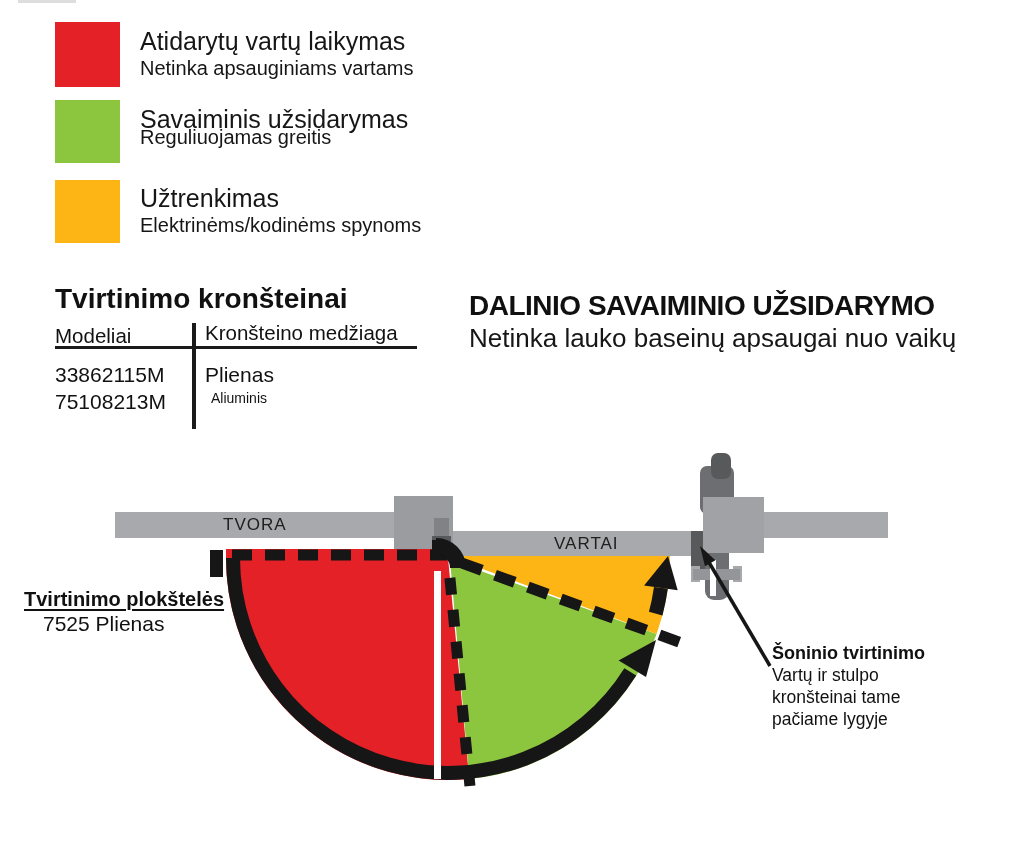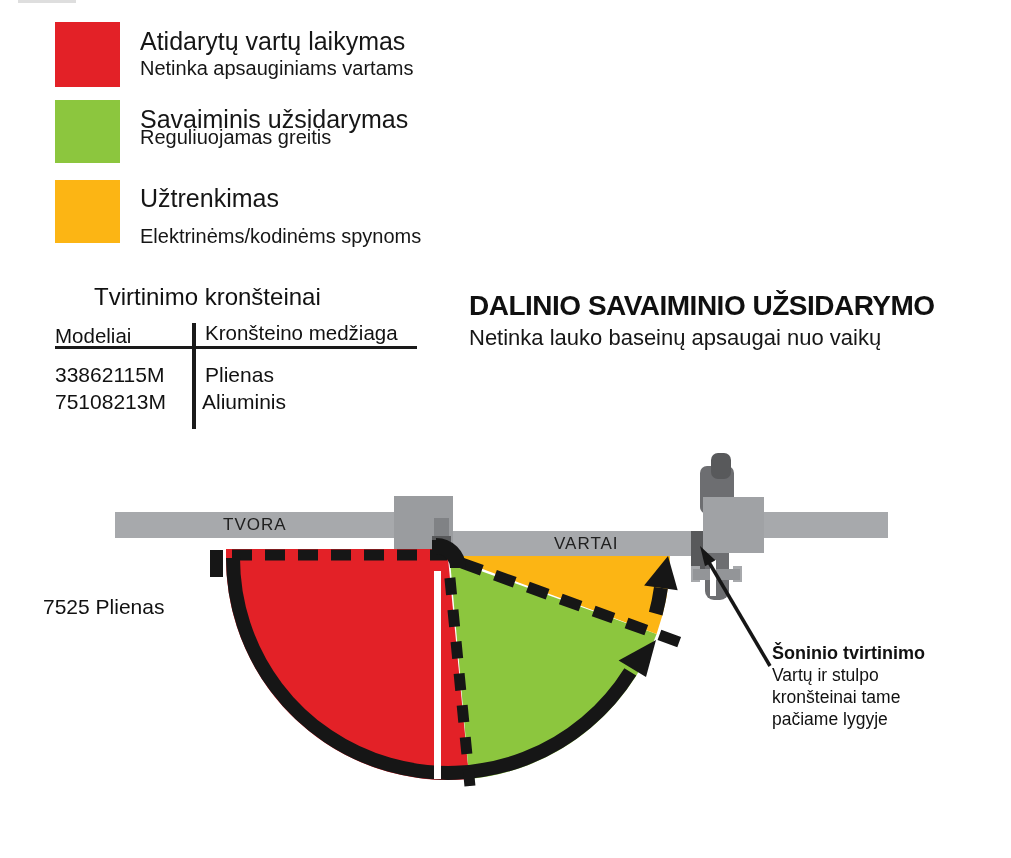--- a/index.html
+++ b/index.html
@@ -12,39 +12,39 @@
   .artifact{left:18px;top:0;width:58px;height:3px;background:#dedede;}
 
   
   .swatch{width:65px;height:65px;left:55px;}
   .sw0{top:22px;background:#e32127;}
   .sw1{top:100px;height:63px;background:#8cc63e;}
   .sw2{top:180px;height:63px;background:#fcb514;}
   .legend-title{left:140px;font-size:25px;line-height:27px;color:#161616;white-space:nowrap;}
   .lt0{top:28px;} .lt1{top:106px;} .lt2{top:185px;}
   .legend-sub{left:140px;font-size:20px;line-height:23px;color:#161616;white-space:nowrap;}
-  .ls0{top:57px;} .ls1{top:126px;} .ls2{top:214px;margin-top:11px;}
+  .ls0{top:57px;} .ls1{top:126px;} .ls2{top:214px;}
 
   
   .btable{left:55px;top:283px;width:370px;height:150px;}
-  .btable-title{left:0;top:0;font-size:24px;font-weight:normal;white-space:nowrap;margin-left:39px;}
+  .btable-title{left:0;top:0;font-size:28px;font-weight:bold;white-space:nowrap;}
   .bt-col0{left:0;top:41px;font-size:20.5px;white-space:nowrap;}
   .bt-col1{left:150px;top:38px;font-size:20.5px;white-space:nowrap;}
   .bt-hrule{left:0;top:63px;width:362px;height:3px;background:#1a1a1a;}
   .bt-vrule{left:137px;top:40px;width:4px;height:106px;background:#1a1a1a;}
   .bt-c00{left:0;top:80px;font-size:21px;white-space:nowrap;}
   .bt-c01{left:150px;top:80px;font-size:21px;white-space:nowrap;}
   .bt-c10{left:0;top:107px;font-size:21px;white-space:nowrap;}
-  .bt-c11{left:147px;top:107px;font-size:21px;white-space:nowrap;}
+  .bt-c11{left:156px;top:107px;font-size:14px;white-space:nowrap;}
 
   
   .heading{left:469px;top:290px;width:540px;}
   .heading h1{margin:0;font-size:28px;letter-spacing:-0.5px;line-height:31px;
               font-weight:bold;color:#101010;white-space:nowrap;}
-  .heading p{margin:5px 0 0 0;font-size:22px;line-height:24px;color:#161616;white-space:nowrap;}
+  .heading p{margin:5px 0 0 0;font-size:26px;line-height:24px;color:#161616;white-space:nowrap;}
 
   
   .diagram-svg{left:0;top:0;width:1011px;height:858px;}
 
   
   .bar-label{font-size:17px;letter-spacing:1px;color:#202020;white-space:nowrap;}
   .tvora{left:223px;top:515px;}
   .vartai{left:546px;top:534px;margin-left:8px;}
 
   
@@ -139,20 +139,21 @@
     <path fill="none" stroke="#161616" stroke-width="16" d="M436,546 A22,22 0 0 1 458,568"></path>
 
     <line x1="707" y1="559" x2="770" y2="666" stroke="#161616" stroke-width="3.5"></line>
     <polygon fill="#161616" points="700,546 715.4,560.2 705,566.3"></polygon>
   </svg>
 
   <div class="abs bar-label tvora">TVORA</div>
   <div class="abs bar-label vartai">VARTAI</div>
 
   <div class="abs plates">
+    <div class="p-title">Tvirtinimo plokštelės</div>
     <div class="p-line">7525 Plienas</div>
   </div>
 
   <div class="abs sidenote">
     <div class="s-title">Šoninio tvirtinimo</div>
     <div class="s-line">Vartų ir stulpo</div>
     <div class="s-line">kronšteinai tame</div>
     <div class="s-line">pačiame lygyje</div>
   </div>
 

